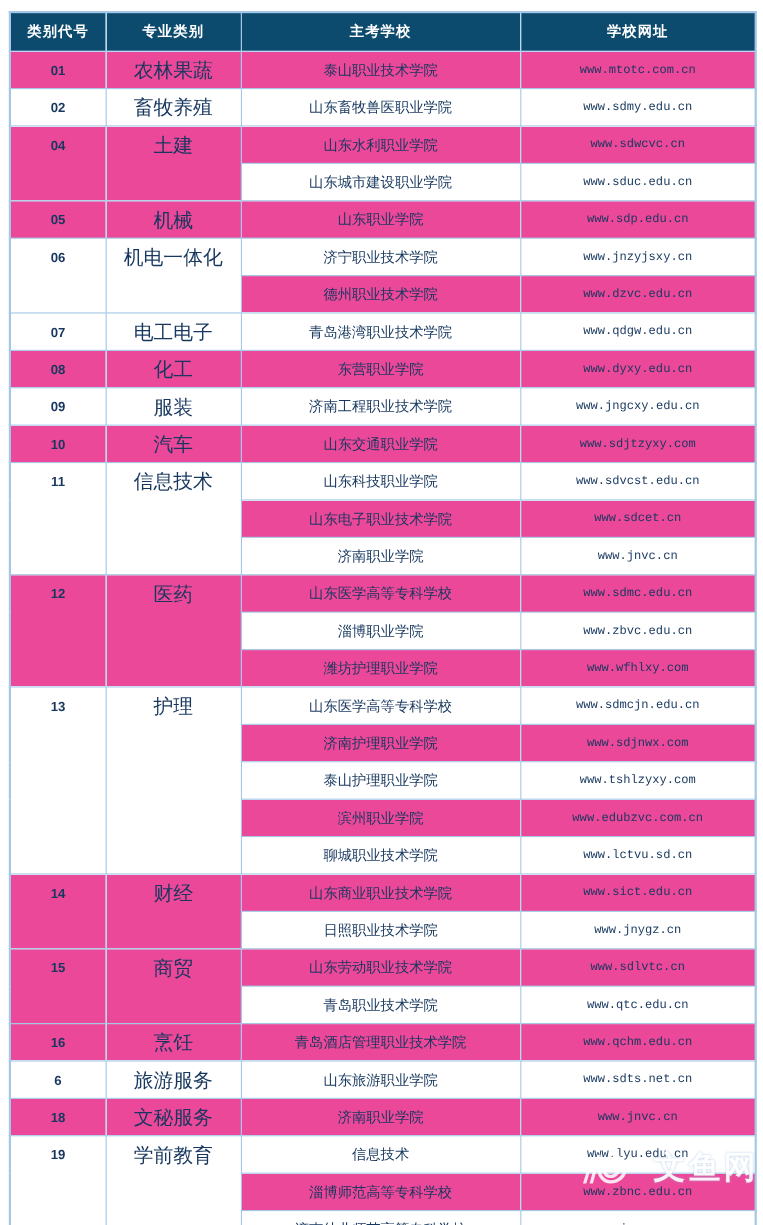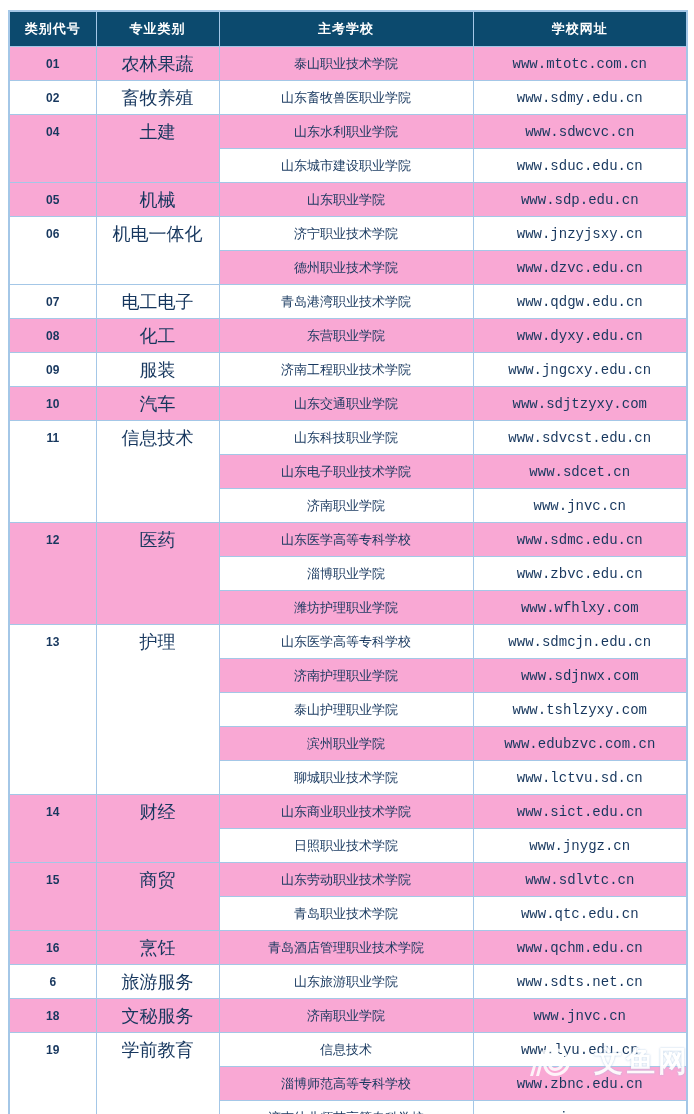--- a/index.html
+++ b/index.html
@@ -37,35 +37,35 @@
     font-weight: bold;
     font-size: 13px;
     height: 34px;
     letter-spacing: 1px;
   }
   tbody td {
     color: #17375e;
     font-size: 13px;
     height: 33px;
   }
-  td.light { background: #f9a8d4; }
+  td.light { background: #ec4899; }
   td.white { background: #ffffff; }
   td.merged { vertical-align: top; }
   td .cellbox {
     height: 33px;
     display: flex;
     align-items: center;
     justify-content: center;
   }
   td.code { font-weight: bold; font-size: 12px; }
   td.category { font-size: 18px; }
   td.school { font-size: 13px; }
   td.url {
     font-family: "Liberation Mono", monospace;
-    font-size: 14px;
+    font-size: 11px;
     letter-spacing: 0px;
   }
   .watermark {
     position: absolute;
     right: 4px;
     bottom: 32px;
     display: flex;
     align-items: center;
     gap: 22px;
     pointer-events: none;

